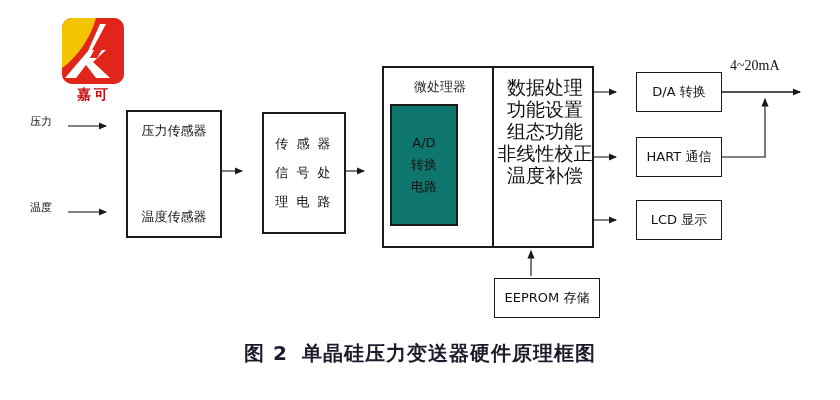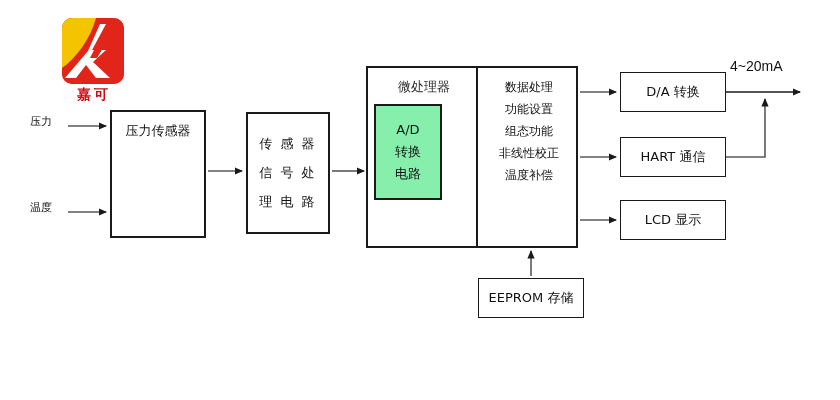--- a/index.html
+++ b/index.html
@@ -60,20 +60,21 @@
     position: absolute;
     box-sizing: border-box;
     border: 2px solid #1a1a1a;
     background: #ffffff;
     display: flex;
     align-items: center;
     justify-content: center;
     text-align: center;
     color: #111111;
     font-family: "DejaVu Sans", "Liberation Sans", sans-serif;
+    margin-left: 16px;
   }
   .box.thin { border-width: 1.5px; }
 
   .sensor-box {
     left: 110px; top: 110px;
     width: 96px; height: 128px;
     display: block;
     font-family: Liberation Serif, serif;
   }
   .sensor-label {
@@ -114,46 +115,46 @@
     position: absolute;
     left: 108px; top: 0;
     width: 0;
     height: 100%;
     border-left: 2px solid #1a1a1a;
   }
   .ad-box {
     position: absolute;
     box-sizing: border-box;
     left: 6px; top: 36px;
-    width: 68px; height: 96px;
+    width: 68px; height: 122px;
     border: 2px solid #1a1a1a;
-    background: #86efac;
+    background: #0f766e;
     display: flex;
     flex-direction: column;
     justify-content: center;
     align-items: center;
     gap: 6px;
     font-size: 13px;
     line-height: 16px;
   }
   .mpu-func {
     position: absolute;
     left: 112px; top: 12px;
     width: 98px;
     display: flex;
     flex-direction: column;
     align-items: center;
     gap: 7px;
-    font-size: 12px;
+    font-size: 19px;
     line-height: 15px;
     color: #111;
   }
 
   .out-box {
-    width: 106px; height: 40px;
+    width: 86px; height: 40px;
     font-size: 13px;
   }
   .out-da   { left: 620px; top: 72px; }
   .out-hart { left: 620px; top: 137px; }
   .out-lcd  { left: 620px; top: 200px; }
 
   .eeprom-box {
     left: 478px; top: 278px;
     width: 106px; height: 40px;
     font-size: 13px;
@@ -164,21 +165,21 @@
     position: absolute;
     font-size: 11px;
     color: #111;
     font-family: Liberation Mono, monospace;
     white-space: nowrap;
   }
   .lbl-pressure { left: 30px; top: 114px; }
   .lbl-temp     { left: 30px; top: 200px; }
   .lbl-ma {
     left: 730px; top: 58px;
-    font-family: Liberation Sans, sans-serif;
+    font-family: Liberation Serif, serif;
     font-size: 14px;
   }
 
   
   .caption {
     position: absolute;
     left: 0; top: 340px;
     width: 840px;
     text-align: center;
     font-size: 20px;
@@ -234,20 +235,21 @@
       </svg>
     </div>
     <div class="logo-name">嘉可</div>
   </div>
 
   <div class="free-label lbl-pressure">压力</div>
   <div class="free-label lbl-temp">温度</div>
 
   <div class="box sensor-box">
     <div class="sensor-label top">压力传感器</div>
+    <div class="sensor-label bot">温度传感器</div>
   </div>
 
   <div class="box signal-box">
     <div>传 感 器</div>
     <div>信 号 处</div>
     <div>理 电 路</div>
   </div>
 
   <div class="box mpu-box">
     <div class="mpu-title">微处理器</div>
@@ -269,14 +271,17 @@
   </div>
 
   <div class="box thin out-box out-da">D/A 转换</div>
   <div class="box thin out-box out-hart">HART 通信</div>
   <div class="box thin out-box out-lcd">LCD 显示</div>
 
   <div class="box thin eeprom-box">EEPROM 存储</div>
 
   <div class="free-label lbl-ma">4~20mA</div>
 
+  <div class="caption">
+    <span class="cap-num">图 2</span><span>单晶硅压力变送器硬件原理框图</span>
+  </div>
 
 </div>
 
 </body></html>

